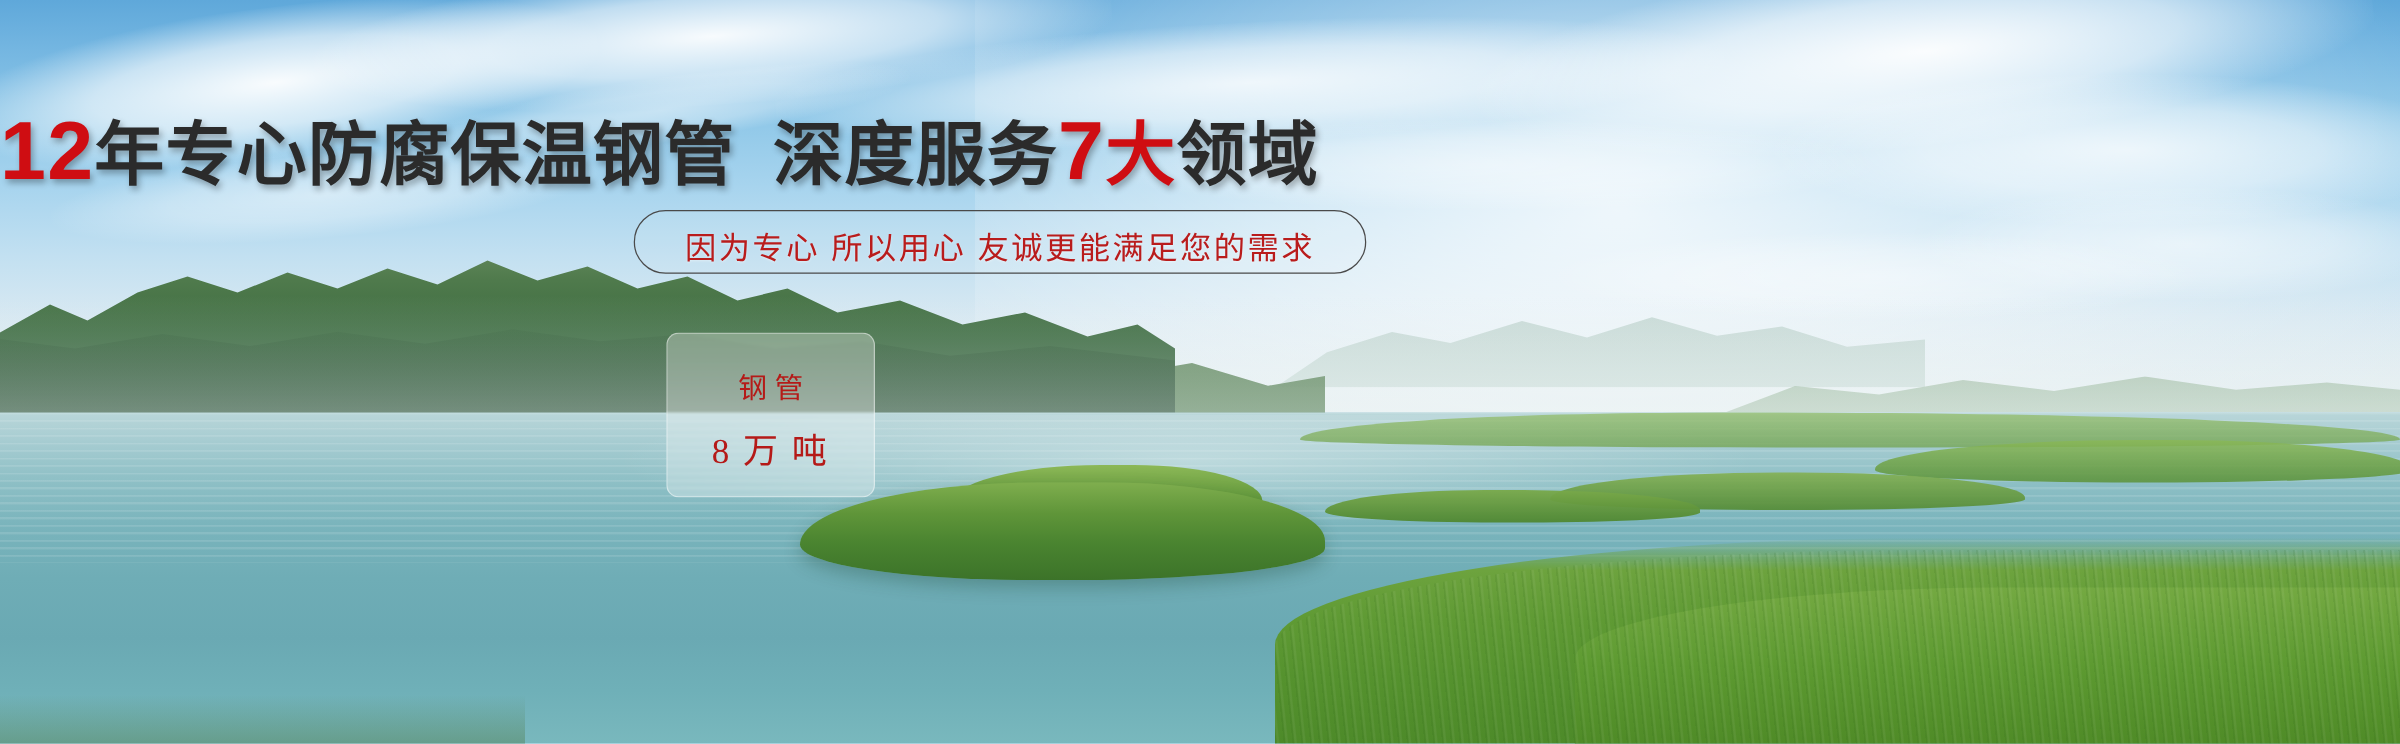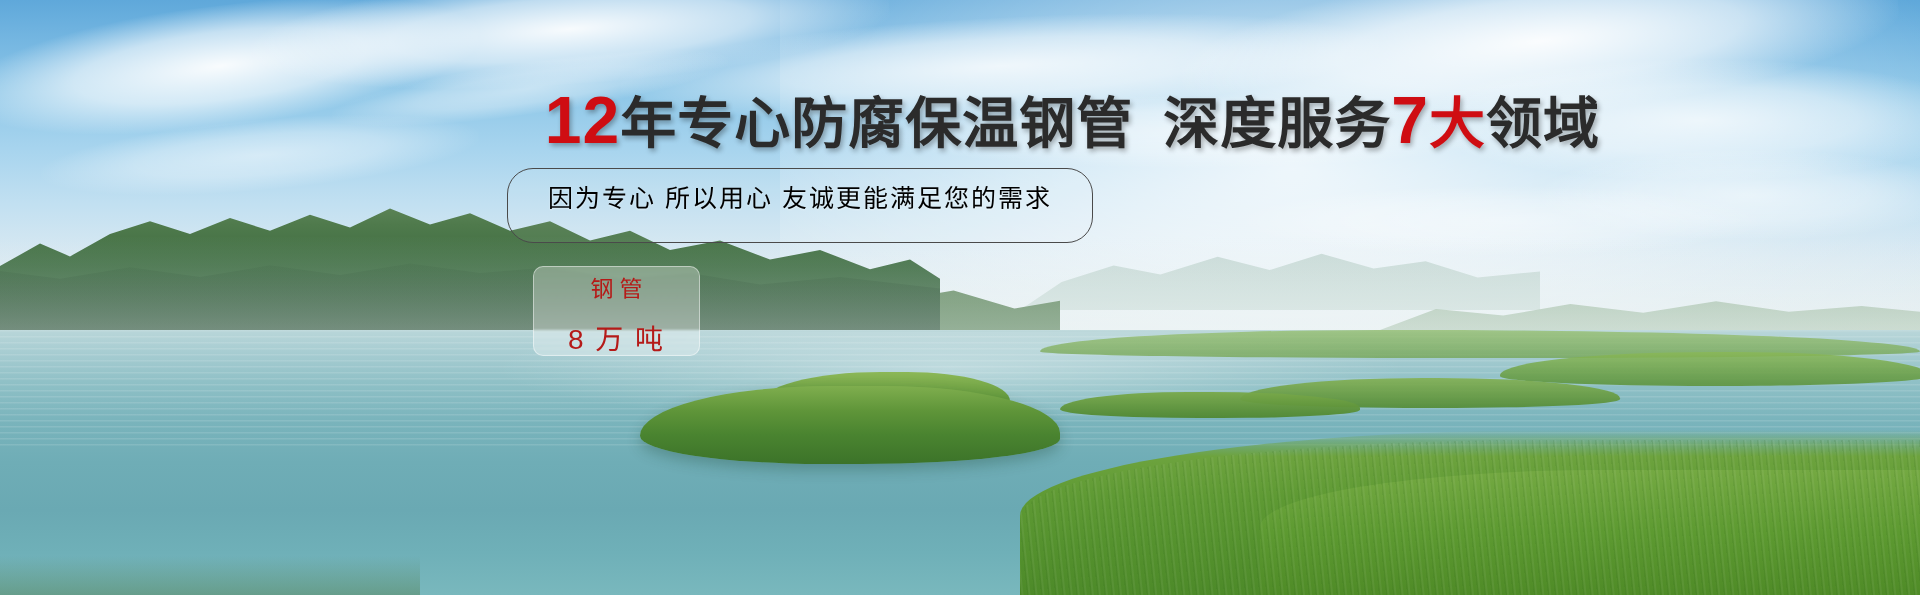--- a/index.html
+++ b/index.html
@@ -196,21 +196,21 @@
   .shore-left{
     position:absolute; left:0; top:556px; width:420px; height:40px;
     background:linear-gradient(to bottom, rgba(110,160,120,0), rgba(86,134,96,.55));
   }
 
   
   .content{position:absolute; left:0; top:0; width:1920px; height:595px;}
 
   .headline{
     position:absolute; left:0; top:86px; width:1600px;
-    text-align:right;
+    text-align:left;
     font-family:"Liberation Sans","DejaVu Sans",sans-serif;
     font-size:56px;
     font-weight:bold;
     letter-spacing:1px;
     white-space:nowrap;
     color:#2b2b2b;
     text-shadow:2px 3px 5px rgba(0,0,0,.30);
     line-height:1.05;
   }
   .headline .num{
@@ -221,40 +221,40 @@
   }
   .headline .red{ color:#cf0d12; }
   .headline .gap{ display:inline-block; width:30px; }
 
   .subpill{
     position:absolute; left:0; top:168px; width:1600px;
     text-align:center;
   }
   .subpill-inner{
     display:inline-block;
-    padding:9px 40px 28px;
+    padding:9px 40px 4px;
     border:1px solid #4a4a4a;
     border-radius:26px;
     font-size:25px;
-    color:#000000;
+    color:#b91c1c;
     letter-spacing:2px;
     white-space:nowrap;
     background:rgba(255,255,255,.06);
     text-shadow:0 1px 2px rgba(255,255,255,.45);
   }
 
   
   .cards{
     position:absolute; left:533px; top:266px;
     display:flex;
     gap:5px;
   }
   .card{
     width:167px;
-    height:90px;
+    height:132px;
     border-radius:10px;
     background:rgba(255,255,255,.30);
     border:1px solid rgba(255,255,255,.45);
     backdrop-filter:blur(1px);
     display:flex;
     flex-direction:column;
     align-items:center;
     justify-content:center;
     box-sizing:border-box;
     padding-top:4px;
@@ -264,21 +264,21 @@
     color:#b51a18;
     letter-spacing:6px;
     text-indent:6px;
     margin-bottom:13px;
     font-family:"Liberation Serif","DejaVu Serif",serif;
   }
   .card-value{
     font-size:28px;
     color:#b51a18;
     letter-spacing:2px;
-    font-family:Liberation Sans, sans-serif;
+    font-family:Liberation Serif, serif;
     white-space:nowrap;
   }
   .card-value sup{ font-size:17px; top:-.55em; position:relative; }
 </style>
 </head>
 <body>
 
 <div class="banner">
 
   <div class="sky"></div>

